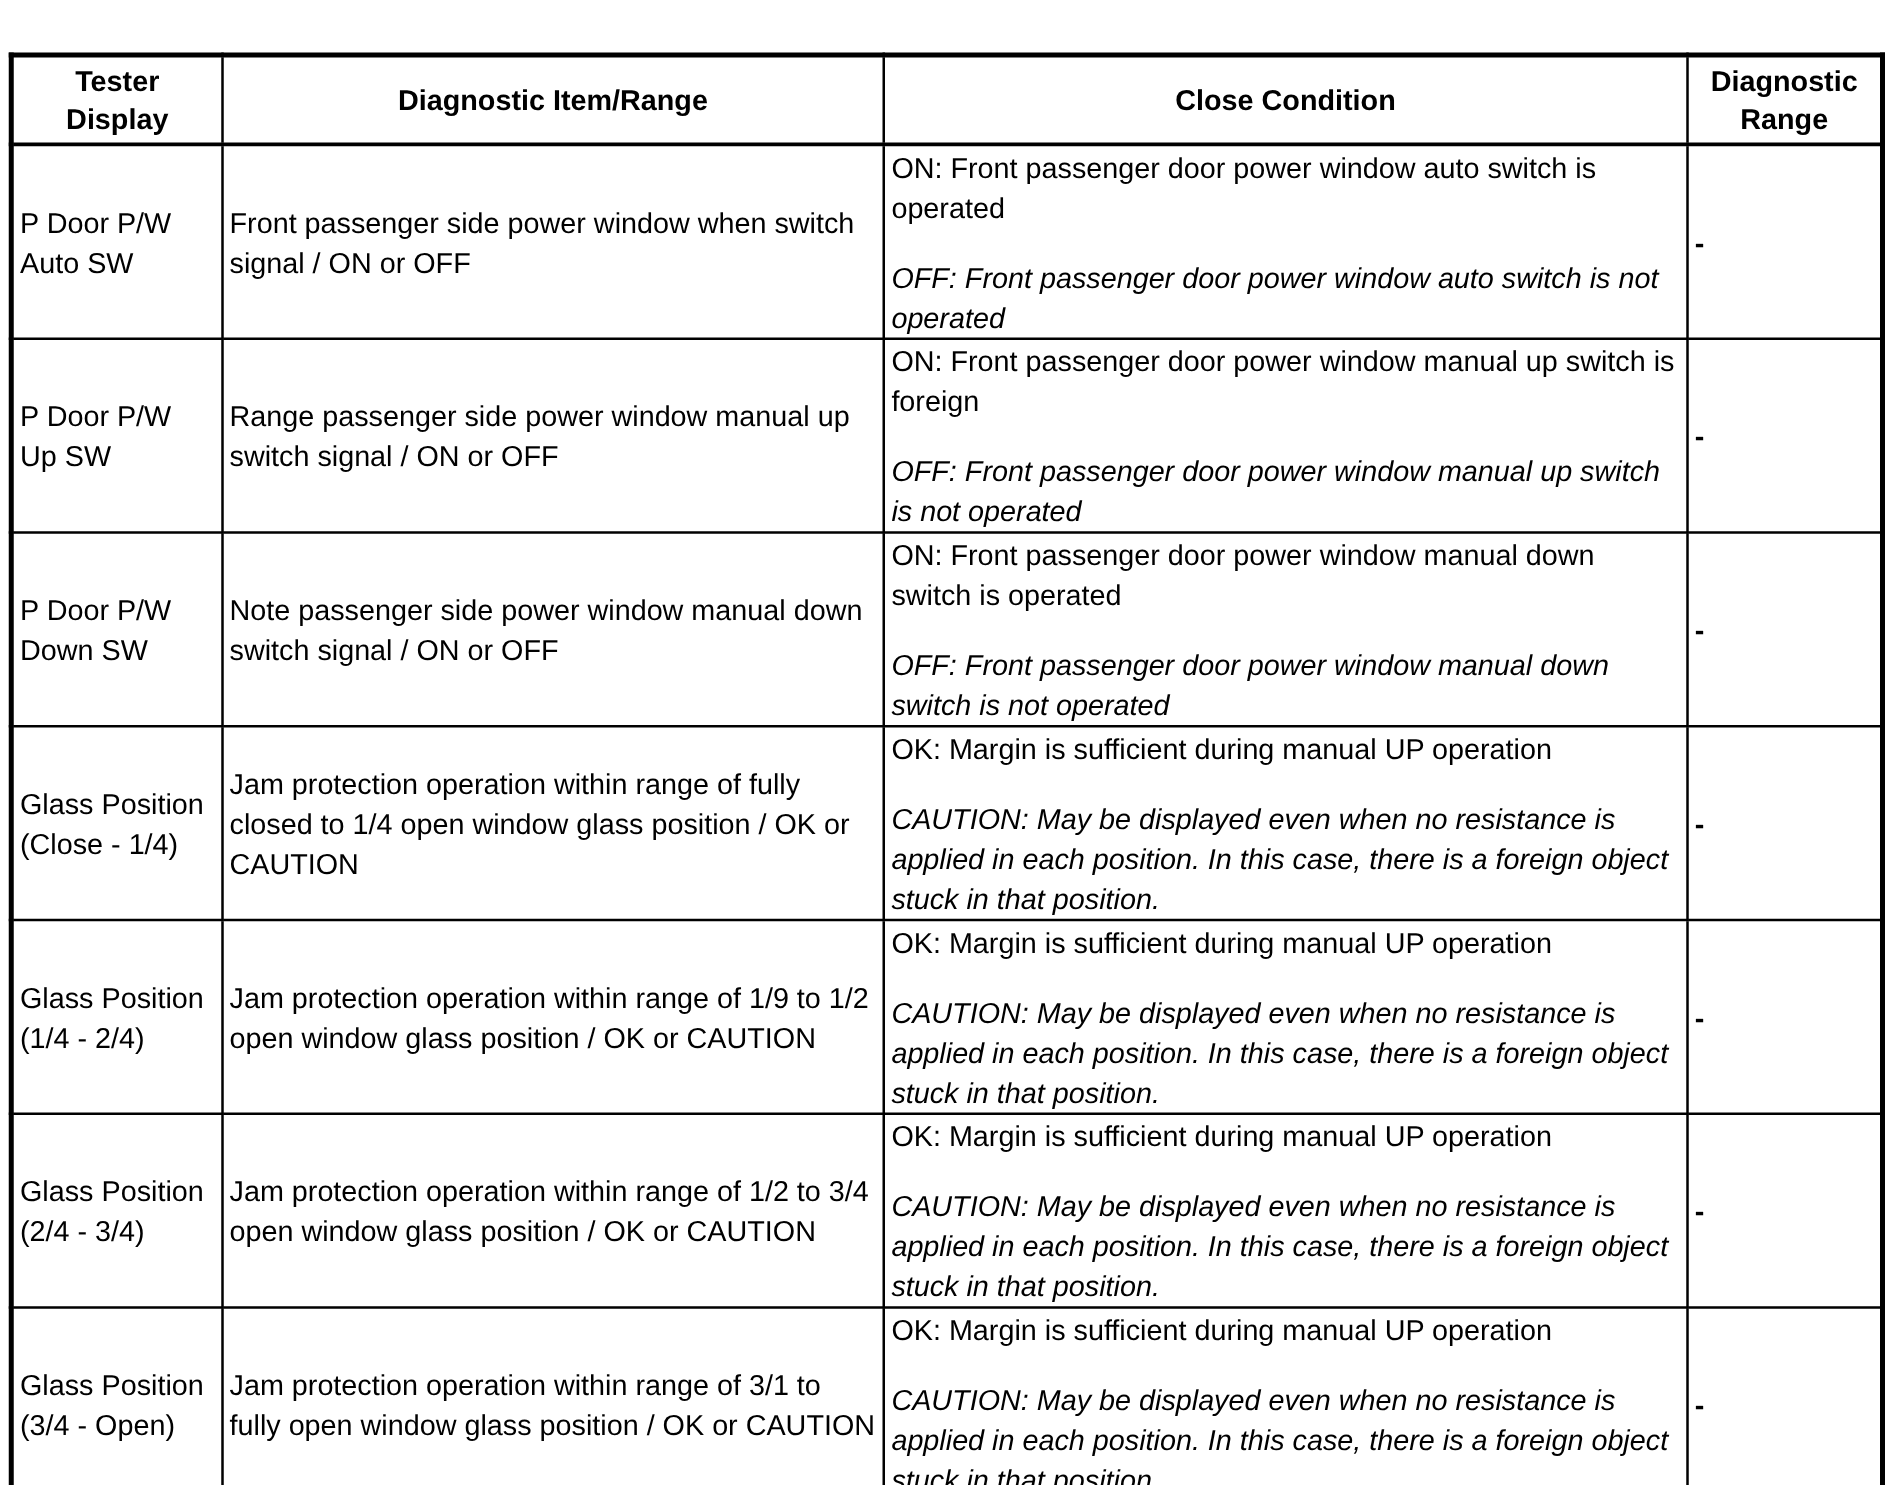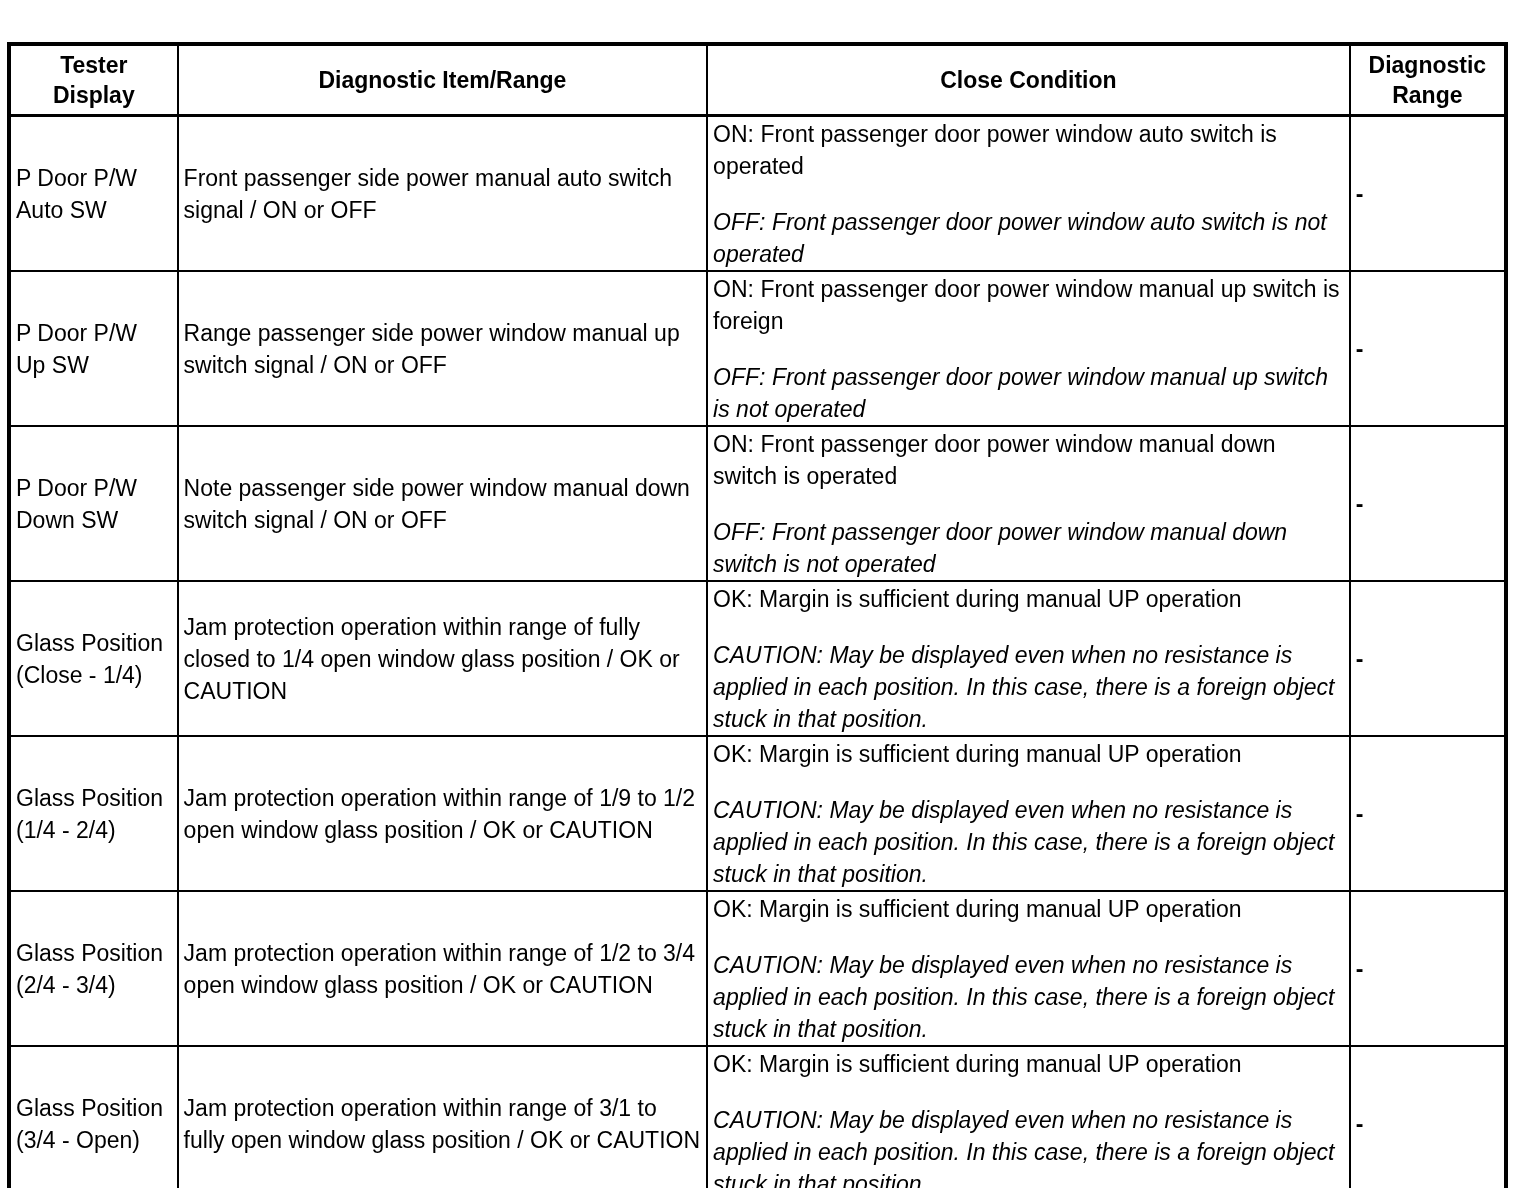--- a/index.html
+++ b/index.html
@@ -36,21 +36,21 @@
       <th>Diagnostic Item/Range</th>
       <th>Close Condition</th>
       <th style="white-space:pre-line">Diagnostic
 Range</th>
     </tr>
   </thead>
   <tbody>
     <tr>
       <td style="white-space:pre-line">P Door P/W
 Auto SW</td>
-      <td>Front passenger side power manual auto switch signal / ON or OFF</td>
+      <td>Front passenger side power window when switch signal / ON or OFF</td>
       <td class="cond">
           <p>ON: Front passenger door power window auto switch is operated</p>
           <p>OFF: Front passenger door power window auto switch is not operated</p>
         </td>
       <td class="note">-</td>
     </tr>
     <tr>
       <td style="white-space:pre-line">P Door P/W
 Up SW</td>
       <td>Range passenger side power window manual up switch signal / ON or OFF</td>

